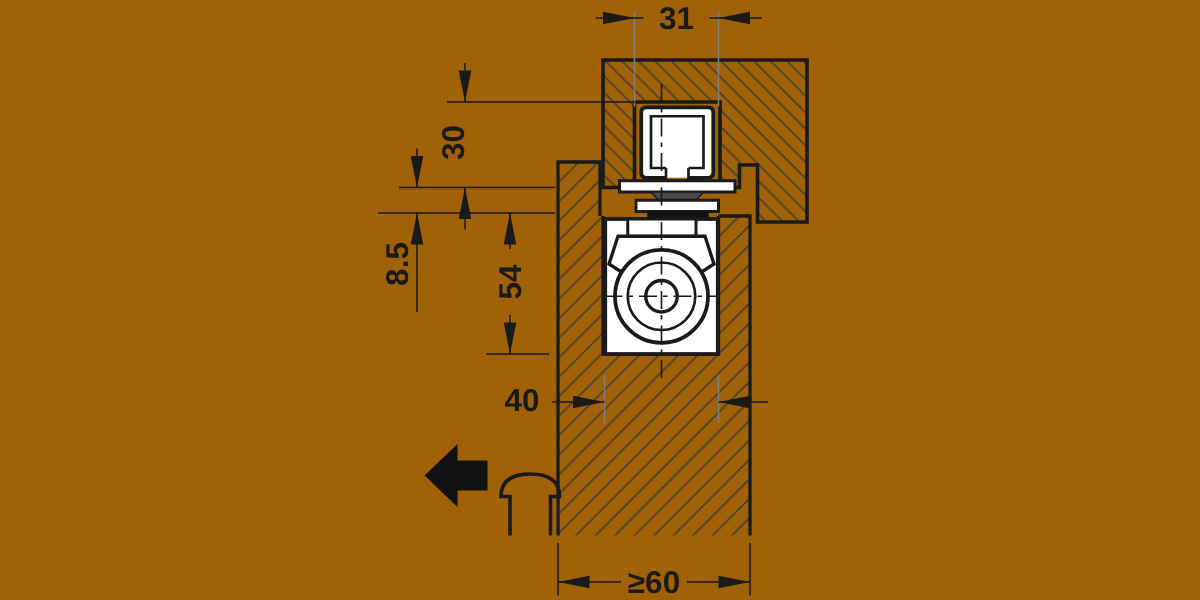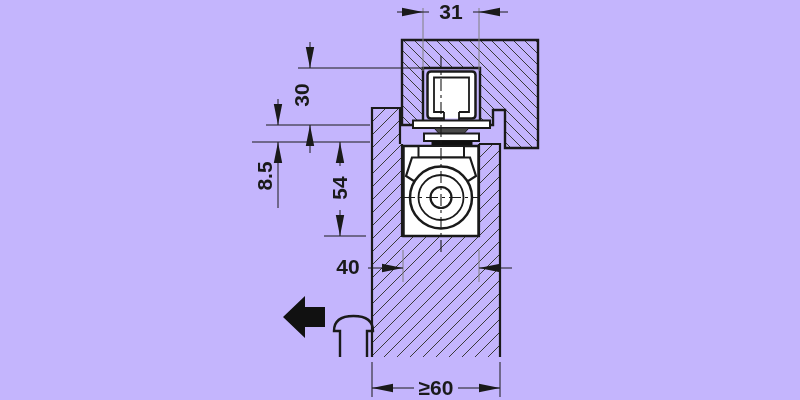--- a/index.html
+++ b/index.html
@@ -6,21 +6,21 @@
     margin: 0;
     padding: 0;
     background: #ffffff;
     width: 800px;
     height: 400px;
     overflow: hidden;
   }
   .drawing-wrap {
     width: 800px;
     height: 400px;
-    background: #c4b5fd;
+    background: #a16207;
   }
   svg text {
     font-family: "Liberation Sans", "DejaVu Sans", sans-serif;
     font-weight: bold;
     font-size: 21px;
     fill: #1a1a1a;
   }
 </style>
 </head>
 <body>

